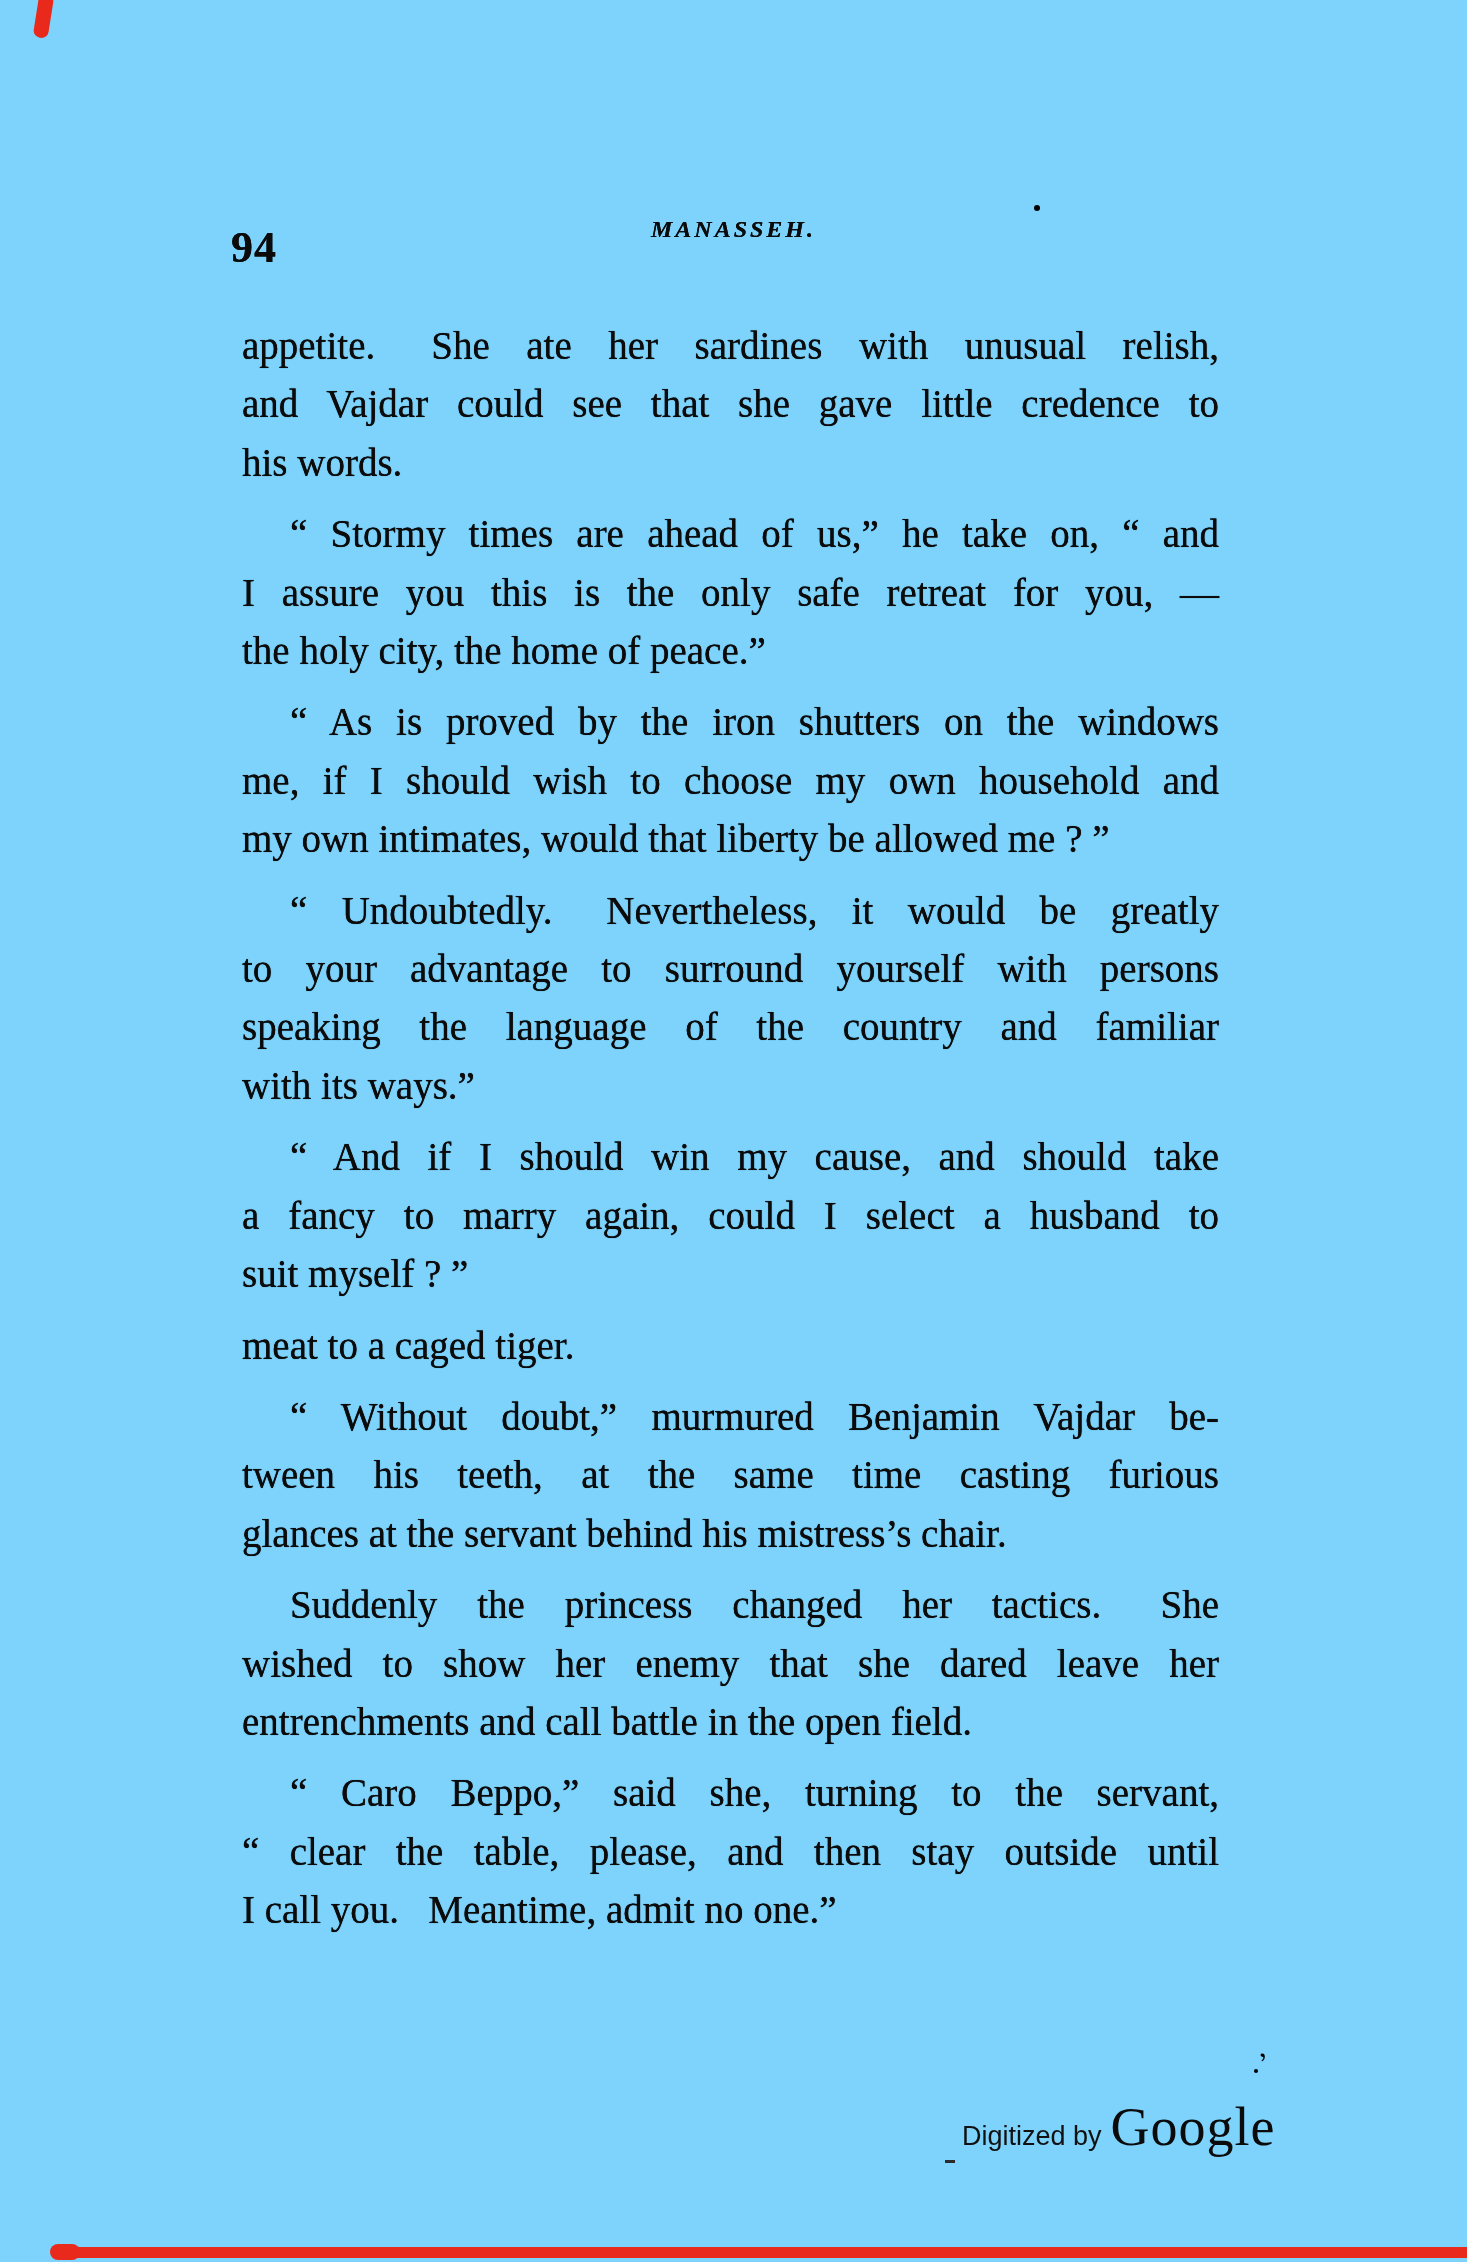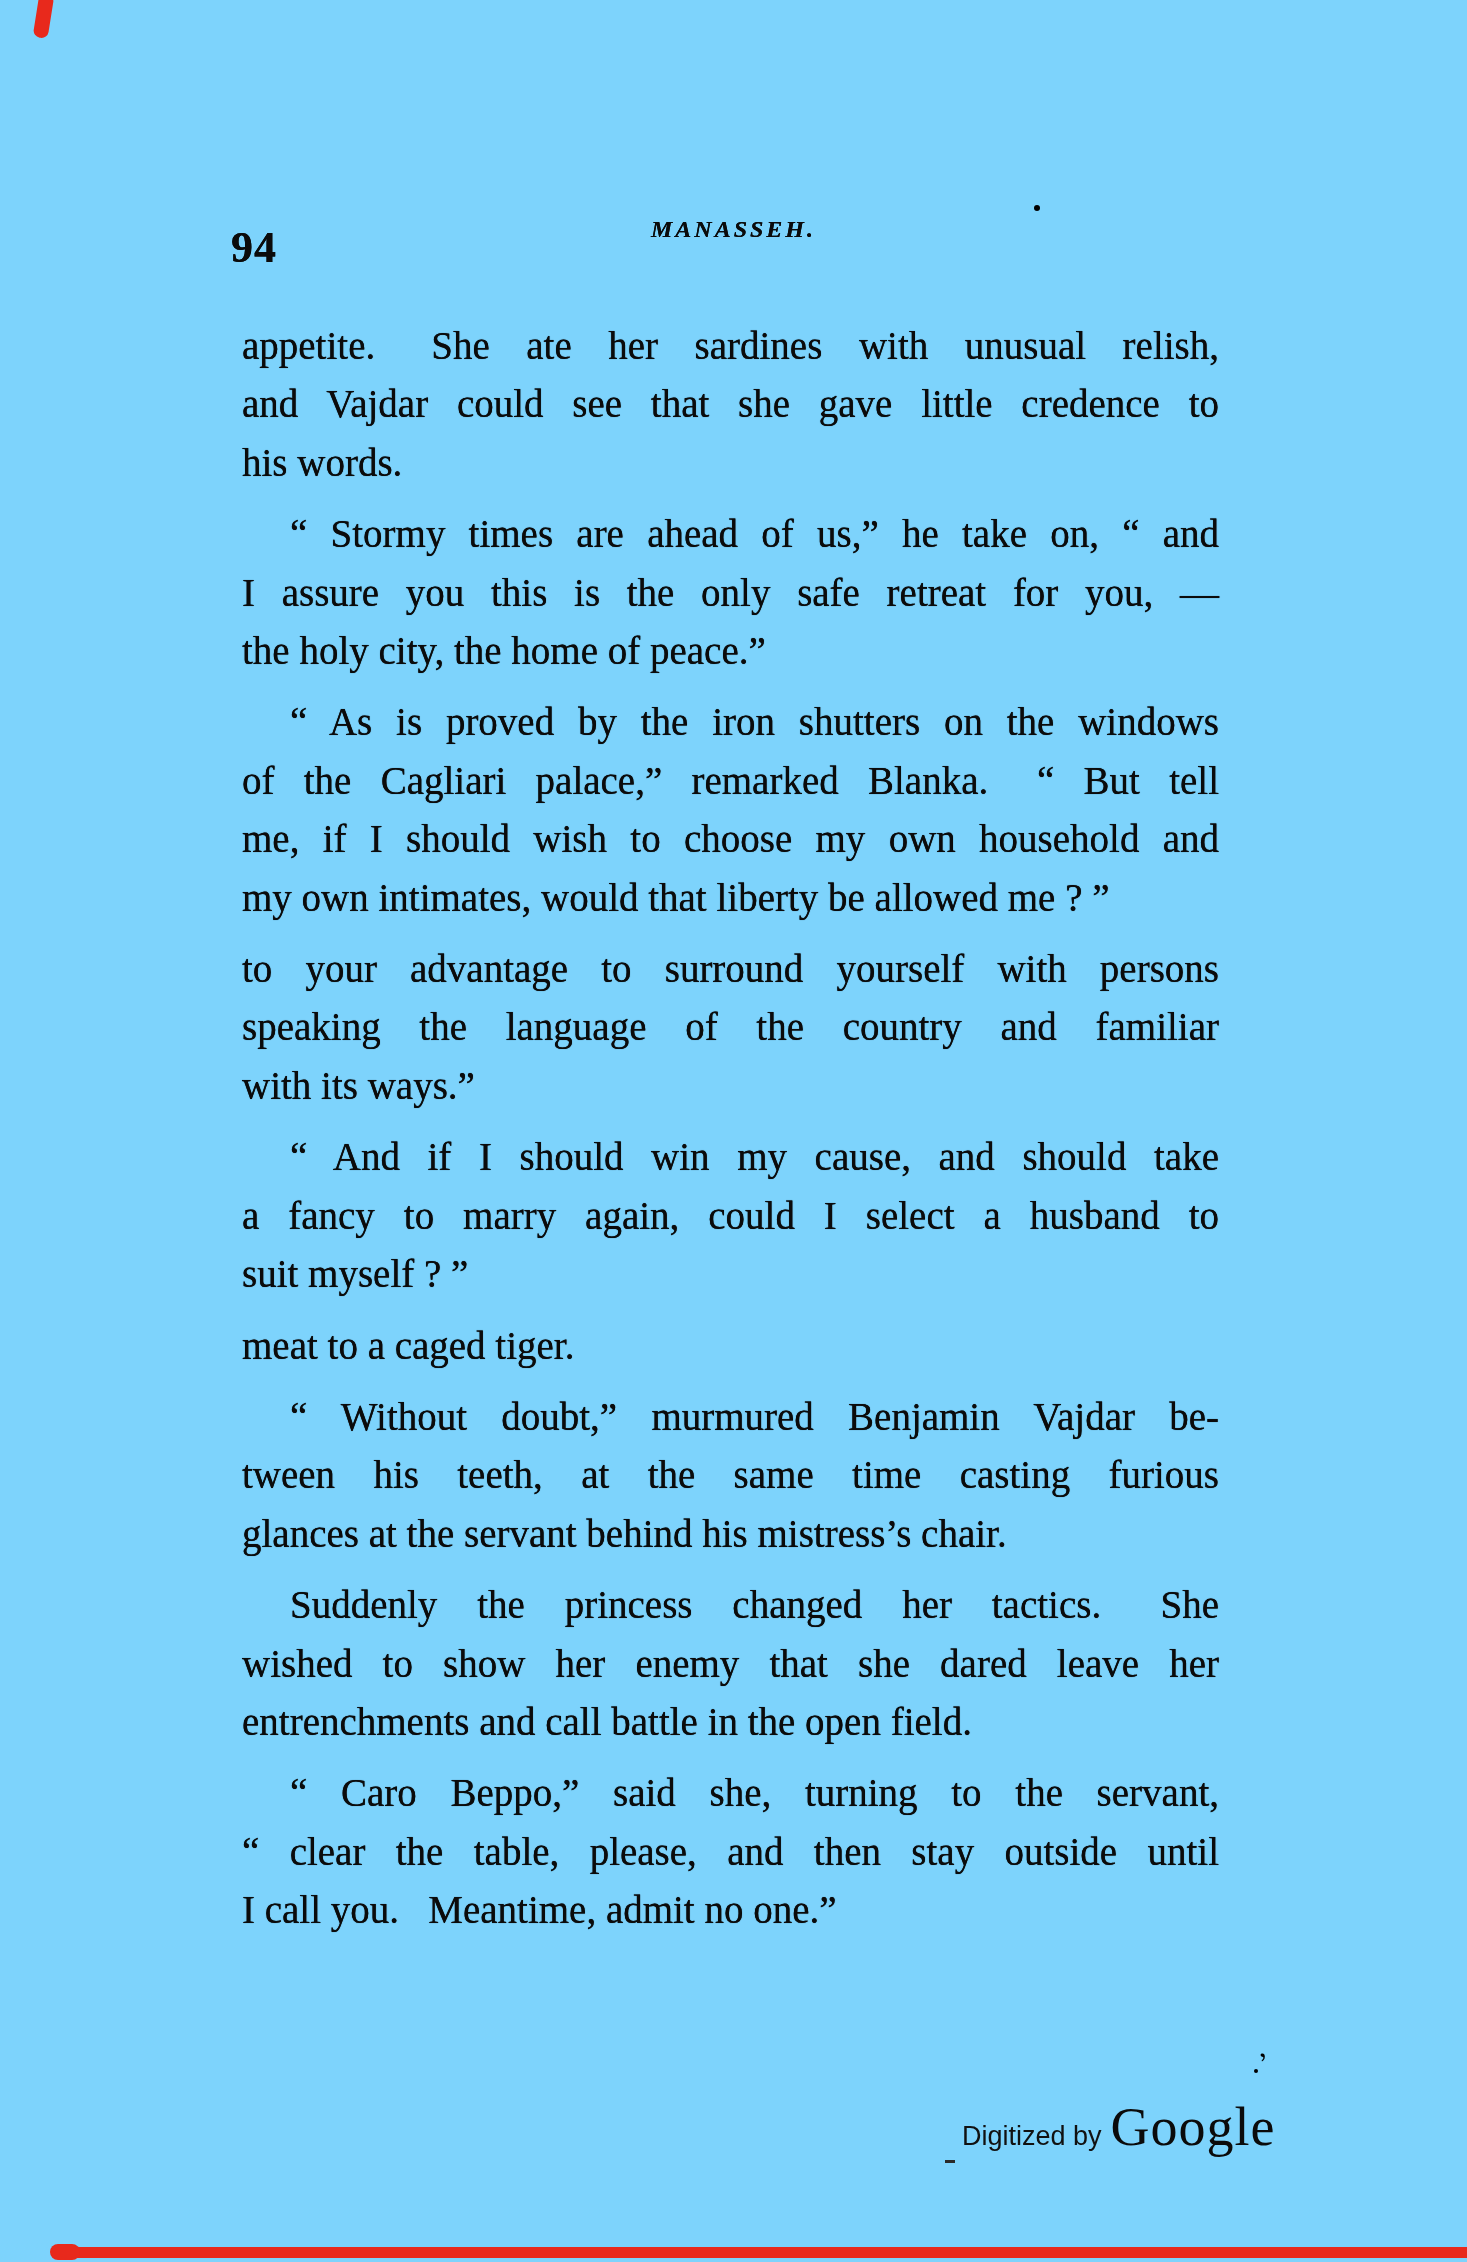--- a/index.html
+++ b/index.html
@@ -88,25 +88,25 @@
         <div class="line j">and Vajdar could see that she gave little credence to</div>
         <div class="line">his words.</div>
       </div>
       <div class="para">
         <div class="line j ind">“ Stormy times are ahead of us,” he take on, “ and</div>
         <div class="line j">I assure you this is the only safe retreat for you, —</div>
         <div class="line">the holy city, the home of peace.”</div>
       </div>
       <div class="para">
         <div class="line j ind">“ As is proved by the iron shutters on the windows</div>
-        <div class="line j">of the Cagliari palace,” remarked Blanka.  “ But tell</div>
         <div class="line j">me, if I should wish to choose my own household and</div>
         <div class="line">my own intimates, would that liberty be allowed me ? ”</div>
       </div>
       <div class="para">
+        <div class="line j ind">“ Undoubtedly.  Nevertheless, it would be greatly</div>
         <div class="line j">to your advantage to surround yourself with persons</div>
         <div class="line j">speaking the language of the country and familiar</div>
         <div class="line">with its ways.”</div>
       </div>
       <div class="para">
         <div class="line j ind">“ And if I should win my cause, and should take</div>
         <div class="line j">a fancy to marry again, could I select a husband to</div>
         <div class="line">suit myself ? ”</div>
       </div>
       <div class="para">

